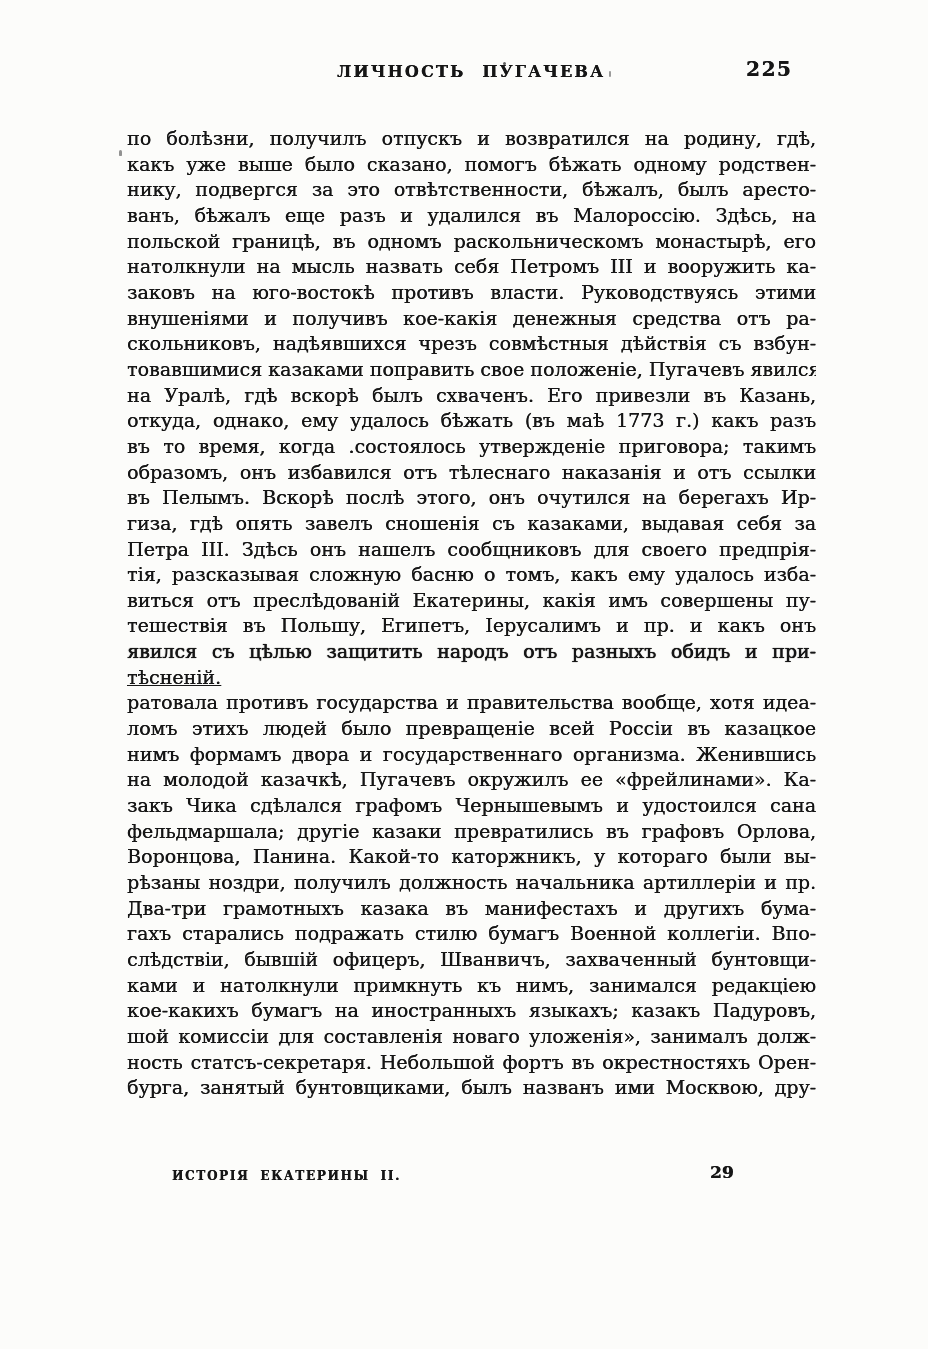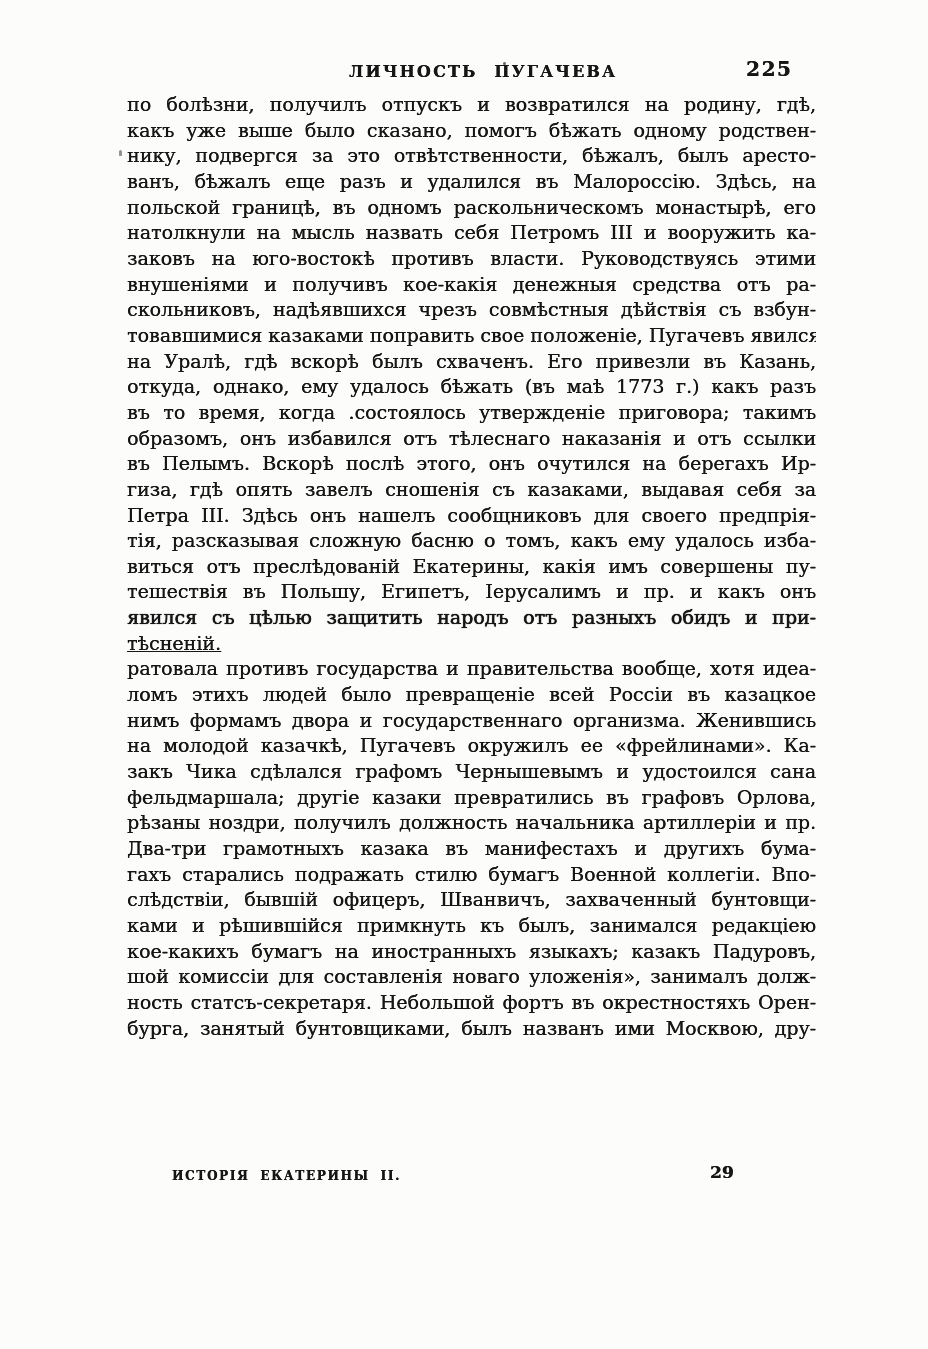--- a/index.html
+++ b/index.html
@@ -20,36 +20,35 @@
   .runhead-title {
     position: absolute;
     left: 337px;
     top: 62px;
     font-size: 16px;
     font-weight: bold;
     letter-spacing: 2.2px;
     word-spacing: 9px;
     white-space: nowrap;
     text-shadow: 0.3px 0 0 currentColor;
-    margin-left: 12px;
   }
   .runhead-page {
     position: absolute;
     left: 746px;
     top: 57px;
     font-size: 20px;
     font-weight: bold;
     letter-spacing: 1.5px;
     text-shadow: 0.3px 0 0 currentColor;
   }
   
   .text-block {
     position: absolute;
     left: 127px;
-    top: 92px;
+    top: 126px;
     width: 689px;
     font-size: 19px;
     line-height: 25.66px;
     text-shadow: 0.32px 0 0 currentColor;
   }
   .line {
     height: 25.66px;
     overflow: hidden;
     text-align: justify;
     text-align-last: justify;
@@ -121,25 +120,26 @@
       <div class="line">виться отъ преслѣдованій Екатерины, какія имъ совершены пу-</div>
       <div class="line">тешествія въ Польшу, Египетъ, Іерусалимъ и пр. и какъ онъ</div>
       <div class="line smudged">явился съ цѣлью защитить народъ отъ разныхъ обидъ и при-</div>
       <div class="line endline">тѣсненій.</div>
       <div class="line">ратовала противъ государства и правительства вообще, хотя идеа-</div>
       <div class="line">ломъ этихъ людей было превращеніе всей Россіи въ казацкое</div>
       <div class="line">нимъ формамъ двора и государственнаго организма. Женившись</div>
       <div class="line">на молодой казачкѣ, Пугачевъ окружилъ ее «фрейлинами». Ка-</div>
       <div class="line">закъ Чика сдѣлался графомъ Чернышевымъ и удостоился сана</div>
       <div class="line">фельдмаршала; другіе казаки превратились въ графовъ Орлова,</div>
+      <div class="line">Воронцова, Панина. Какой-то каторжникъ, у котораго были вы-</div>
       <div class="line">рѣзаны ноздри, получилъ должность начальника артиллеріи и пр.</div>
       <div class="line">Два-три грамотныхъ казака въ манифестахъ и другихъ бума-</div>
       <div class="line">гахъ старались подражать стилю бумагъ Военной коллегіи. Впо-</div>
       <div class="line">слѣдствіи, бывшій офицеръ, Шванвичъ, захваченный бунтовщи-</div>
-      <div class="line">ками и рѣшившійся примкнуть къ былъ, занимался редакціею</div>
+      <div class="line">ками и натолкнули примкнуть къ нимъ, занимался редакціею</div>
       <div class="line">кое-какихъ бумагъ на иностранныхъ языкахъ; казакъ Падуровъ,</div>
       <div class="line">шой комиссіи для составленія новаго уложенія», занималъ долж-</div>
       <div class="line">ность статсъ-секретаря. Небольшой фортъ въ окрестностяхъ Орен-</div>
       <div class="line">бурга, занятый бунтовщиками, былъ названъ ими Москвою, дру-</div>
     </div>
 
   <div class="footer-title">ИСТОРІЯ ЕКАТЕРИНЫ II.</div>
 
   <div class="footer-sig">29</div>
 

